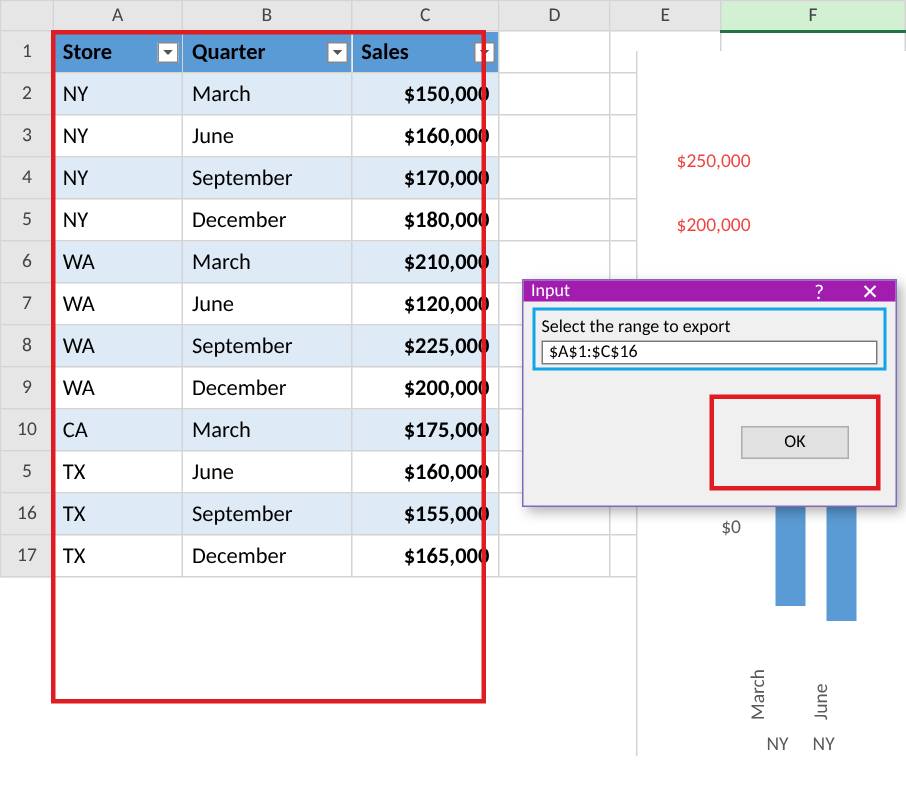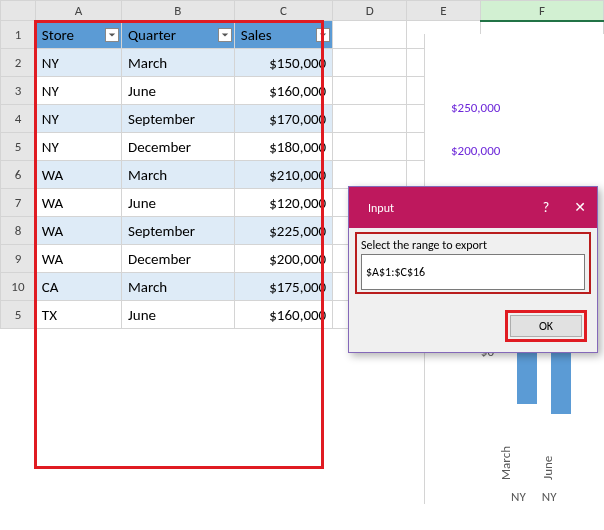--- a/index.html
+++ b/index.html
@@ -10,59 +10,59 @@
     background: #e6e6e6; border: 1px solid #d4d4d4; color: #444;
     font-weight: normal; text-align: center; font-size: 13px;
   }
   .sheet th.colhead { height: 20px; }
   .sheet th.rowhead { width: 34px; }
   .sheet th.selectall { background: #e6e6e6; border: 1px solid #d4d4d4; width: 34px; }
   .sheet td { border: 1px solid #d4d4d4; height: 28px; padding: 2px 6px; font-size: 15px; color: #000; background: #fff; vertical-align: middle; }
   .sheet td.sales { text-align: right; }
   .colA { width: 84px; }
   .colB { width: 110px; }
-  .colC { width: 96px; }
+  .colC { width: 96px; font-weight: bold; }
   .colD { width: 72px; }
   .colE { width: 72px; }
   .colF { width: 120px; }
 
-  .hdr-cell { background: #5b9bd5 !important; color: #fff; font-weight: normal; position: relative; padding-right: 18px !important; }
+  .hdr-cell { background: #5b9bd5 !important; color: #fff; font-weight: bold; position: relative; padding-right: 18px !important; }
   .hdr-cell .label { display:inline-block; }
   .filter-btn { position: absolute; right: 2px; top: 50%; transform: translateY(-50%); width: 14px; height: 14px; background: #fff; border: 1px solid #888; display:flex; align-items:center; justify-content:center; }
   .filter-btn svg { width: 8px; height: 8px; }
   tr.band td.data { background: #deebf7; }
 
   
   .sel-rect { position: absolute; border: 3px solid #e01b22; pointer-events: none; }
 
   
   .chart-area { position: absolute; right: 0; top: 34px; width: 180px; height: 470px; background: #fff; border-left: 1px solid #d4d4d4; padding: 8px 0 0 8px; overflow:hidden;}
-  .chart-ylabel { font-size: 13px; color: #6d28d9; margin: 28px 0 0 18px; }
+  .chart-ylabel { font-size: 13px; color: #ef4444; margin: 28px 0 0 18px; }
   .chart-ylabel + .chart-ylabel { margin-top: 28px; }
   .chart-bars { position:absolute; bottom: 90px; left: 92px; display:flex; gap: 14px; }
   .bar { width: 20px; background: #5b9bd5; }
   .bar1 { height: 120px; }
   .bar2 { height: 130px; }
   .chart-xlabels { position:absolute; bottom: 24px; left: 88px; display:flex; gap: 8px; font-size:13px; color:#595959; }
   .chart-xlabels span { transform: rotate(-90deg); transform-origin: left bottom; display:inline-block; width: 14px; }
   .chart-series { position:absolute; bottom: 0px; left: 86px; display:flex; gap: 16px; font-size:13px; color:#595959;}
   .zero-lbl { position:absolute; right: 110px; top: 310px; font-size:13px; color:#595959;}
 
   
   .dialog { position: absolute; left: 348px; top: 186px; width: 250px; background: #f0f0f0; border: 1px solid #8468b9; box-shadow: 3px 3px 8px rgba(0,0,0,0.3); font-size: 12px; }
-  .dialog-title { background: #be185d; color: #fff; height: 41px; display:flex; align-items:center; justify-content: space-between; padding: 0 0 0 19px; font-size: 12px; }
+  .dialog-title { background: #a21caf; color: #fff; height: 14px; display:flex; align-items:center; justify-content: space-between; padding: 0 0 0 5px; font-size: 12px; }
   .dialog-title .wbtns { display:flex; height: 100%; }
   .wbtn { width: 34px; display:flex; align-items:center; justify-content:center; color:#fff; font-size:14px; }
   .dialog-body { padding: 8px 10px 10px; }
   .dlg-label { margin-bottom: 2px; font-size: 12px; }
-  .dlg-input { width: 100%; height: 36px; border: 1px solid #7a7a7a; background:#fff; padding: 0 4px; font-size:12px; font-family: Calibri, Arial; }
+  .dlg-input { width: 100%; height: 16px; border: 1px solid #7a7a7a; background:#fff; padding: 0 4px; font-size:12px; font-family: Calibri, Arial; }
   .dlg-buttons { display:flex; gap: 12px; justify-content: flex-end; margin-top: 16px; }
   .dlg-btn { width: 72px; height: 22px; background: #e1e1e1; border: 1px solid #adadad; font-size: 12px; cursor:pointer; }
-  .dlg-field-box { border: 2px solid #b91c1c; padding: 4px 4px 2px; margin: -4px -4px 0; }
-  .ok-box { border: 3px solid #e01b22; padding: 2px; display:inline-block; }
+  .dlg-field-box { border: 2px solid #0ea5e9; padding: 4px 4px 2px; margin: -4px -4px 0; }
+  .ok-box { border: 3px solid #e01b22; padding: 18px; display:inline-block; }
 
   
   th.colhead.selcol { background: #d2f0d2; border-bottom: 2px solid #217346; }
 </style>
 </head>
 <body>
 
 <table class="sheet">
   <tbody>
       <tr>
@@ -180,20 +180,38 @@
       </tr>
       <tr class="">
         <th class="rowhead">5</th>
         <td class="data colA">TX</td>
         <td class="data colB">June</td>
         <td class="data colC sales">$160,000</td>
         <td class="colD"></td>
         <td class="colE"></td>
         <td class="colF"></td>
       </tr>
+      <tr class="band">
+        <th class="rowhead">16</th>
+        <td class="data colA">TX</td>
+        <td class="data colB">September</td>
+        <td class="data colC sales">$155,000</td>
+        <td class="colD"></td>
+        <td class="colE"></td>
+        <td class="colF"></td>
+      </tr>
+      <tr class="">
+        <th class="rowhead">17</th>
+        <td class="data colA">TX</td>
+        <td class="data colB">December</td>
+        <td class="data colC sales">$165,000</td>
+        <td class="colD"></td>
+        <td class="colE"></td>
+        <td class="colF"></td>
+      </tr>
     </tbody>
 </table>
 
 <div class="sel-rect" style="left:34px; top:20px; width:290px; height:449px;"></div>
 
 <div class="chart-area">
   <div class="chart-ylabel" style="margin-top:58px">$250,000</div>
   <div class="chart-ylabel">$200,000</div>
   <div class="zero-lbl">$0</div>
   <div class="chart-bars">

